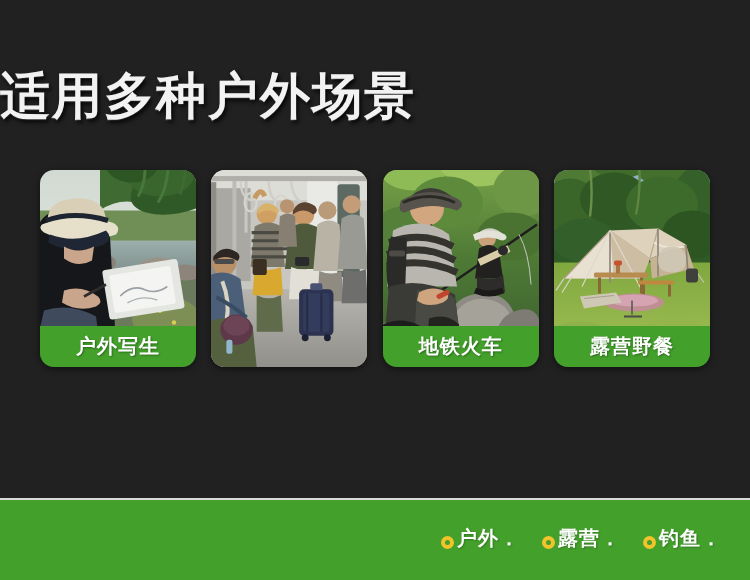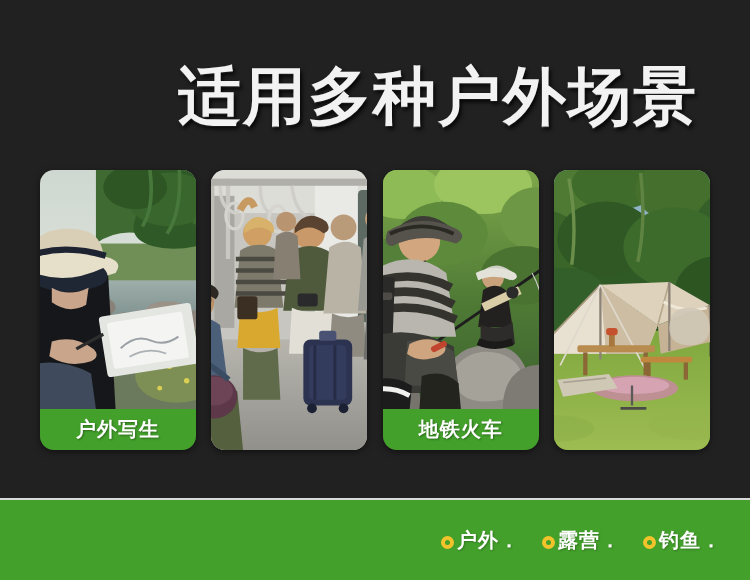--- a/index.html
+++ b/index.html
@@ -14,43 +14,43 @@
     overflow: hidden;
     position: relative;
   }
 
   
   .page-title {
     position: absolute;
     top: 66px;
     left: 0;
     width: 698px;
-    text-align: right;
-    font-size: 63px;
+    text-align: left;
+    font-size: 50px;
     line-height: 60px;
     font-weight: bold;
     color: #f2f2f2;
     letter-spacing: 2px;
     text-shadow: 2px 3px 4px rgba(0,0,0,0.85), 0 1px 0 rgba(255,255,255,0.25);
     white-space: nowrap;
   }
 
   
   .cards-row {
     position: absolute;
     top: 170px;
     left: 40px;
     width: 670px;
     height: 236px;
     display: flex;
     justify-content: space-between;
   }
   .scene-card {
     width: 156px;
-    height: 280px;
+    height: 197px;
     border-radius: 14px;
     overflow: hidden;
     position: relative;
     background: #2b2b2b;
     display: flex;
     flex-direction: column;
     box-shadow: 0 2px 6px rgba(0,0,0,0.5);
   }
   .card-photo {
     position: relative;
@@ -88,20 +88,21 @@
     display: flex;
     align-items: center;
     justify-content: flex-end;
     padding-right: 28px;
     box-sizing: border-box;
   }
   .tag-list {
     display: flex;
     align-items: center;
     gap: 22px;
+    font-family: Liberation Mono, monospace;
   }
   .tag-item {
     display: flex;
     align-items: flex-end;
     gap: 3px;
   }
   .ring-icon {
     width: 13px;
     height: 13px;
     border-radius: 50%;
@@ -365,20 +366,21 @@
         <ellipse cx="80" cy="152" rx="30" ry="9" fill="#c78aa0" opacity="0.85"></ellipse>
         <ellipse cx="80" cy="150" rx="24" ry="6" fill="#dba8b9" opacity="0.8"></ellipse>
         <path d="M78 150 l0 14" stroke="#5a5a56" stroke-width="1.6"></path>
         <path d="M70 166 h18" stroke="#4b4b47" stroke-width="2"></path>
         <path d="M26 146 l36 -4 l6 10 l-38 6 z" fill="#cfc8b5"></path>
         <path d="M30 148 l30 -3" stroke="#a8a192" stroke-width="1.2"></path>
         <ellipse cx="120" cy="178" rx="30" ry="10" fill="#93b44c" opacity="0.5"></ellipse>
         <ellipse cx="26" cy="180" rx="26" ry="9" fill="#8bae48" opacity="0.5"></ellipse>
       </svg>
     </div>
+    <div class="card-label">露营野餐</div>
   </div>
 
 </div>
 
 <div class="bottom-bar">
   <div class="tag-list">
     <div class="tag-item">
       <span class="ring-icon"></span>
       <span class="tag-text">户外．</span>
     </div>

